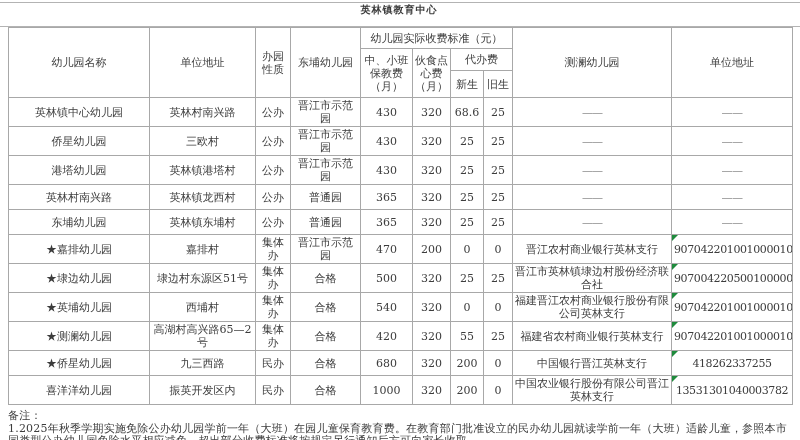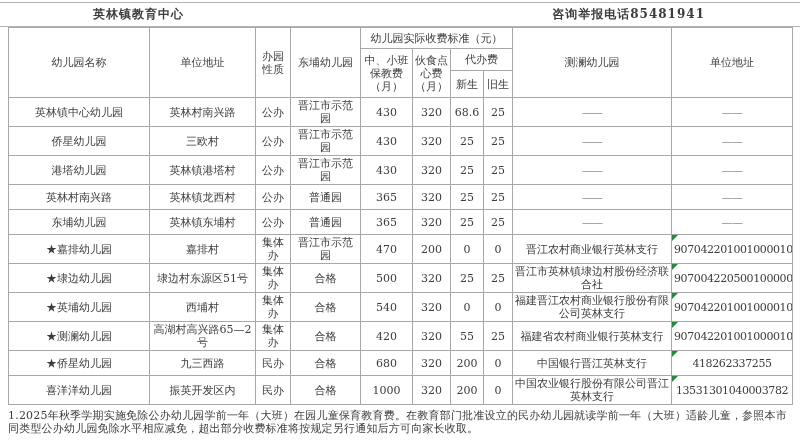--- a/index.html
+++ b/index.html
@@ -6,21 +6,21 @@
   body{
     width:800px;height:440px;background:#ffffff;overflow:hidden;
     font-family:"DejaVu Serif","Liberation Serif",serif;
     color:#3c3c3c;
   }
   .titlebar{
     margin-top:2px;height:25px;
     border-top:1px solid #b3b3b3;border-bottom:1px solid #b3b3b3;
     display:flex;align-items:center;justify-content:space-between;
     padding:0 95px 0 93px;box-sizing:border-box;
-    font-size:12px;font-weight:bold;letter-spacing:1px;
+    font-size:10px;font-weight:bold;letter-spacing:1px;flex-direction:column;
   }
   table.fees{
     margin:0 8px;border-collapse:collapse;table-layout:fixed;
     width:784px;
   }
   table.fees th, table.fees td{
     border:1px solid #a8a8a8;
     font-weight:normal;font-size:11px;line-height:13px;
     text-align:center;vertical-align:middle;
     padding:1px 2px;box-sizing:border-box;
@@ -40,21 +40,20 @@
     margin:5px 8px 0 8px;font-size:11px;line-height:12.5px;
     letter-spacing:0.2px;
   }
   .notes .note-line{margin:0;}
 </style>
 </head>
 <body>
 
 <div class="titlebar">
   <span>英林镇教育中心</span>
-  <span>咨询举报电话85481941</span>
 </div>
 
 <table class="fees">
   <colgroup>
     <col style="width:141px">
       <col style="width:106px">
       <col style="width:35px">
     <col style="width:70px">
       <col style="width:52px">
       <col style="width:38px">
@@ -213,15 +212,16 @@
         <td>320</td>
         <td>200</td>
         <td>0</td>
         <td>中国农业银行股份有限公司晋江英林支行</td>
         <td class="account">13531301040003782<span class="tri"></span></td>
       </tr>
     </tbody>
 </table>
 
 <div class="notes">
+  <p class="note-line">备注：</p>
   <p class="note-line">1.2025年秋季学期实施免除公办幼儿园学前一年（大班）在园儿童保育教育费。在教育部门批准设立的民办幼儿园就读学前一年（大班）适龄儿童，参照本市同类型公办幼儿园免除水平相应减免，超出部分收费标准将按规定另行通知后方可向家长收取。</p>
 
 </div>
 
 </body></html>

